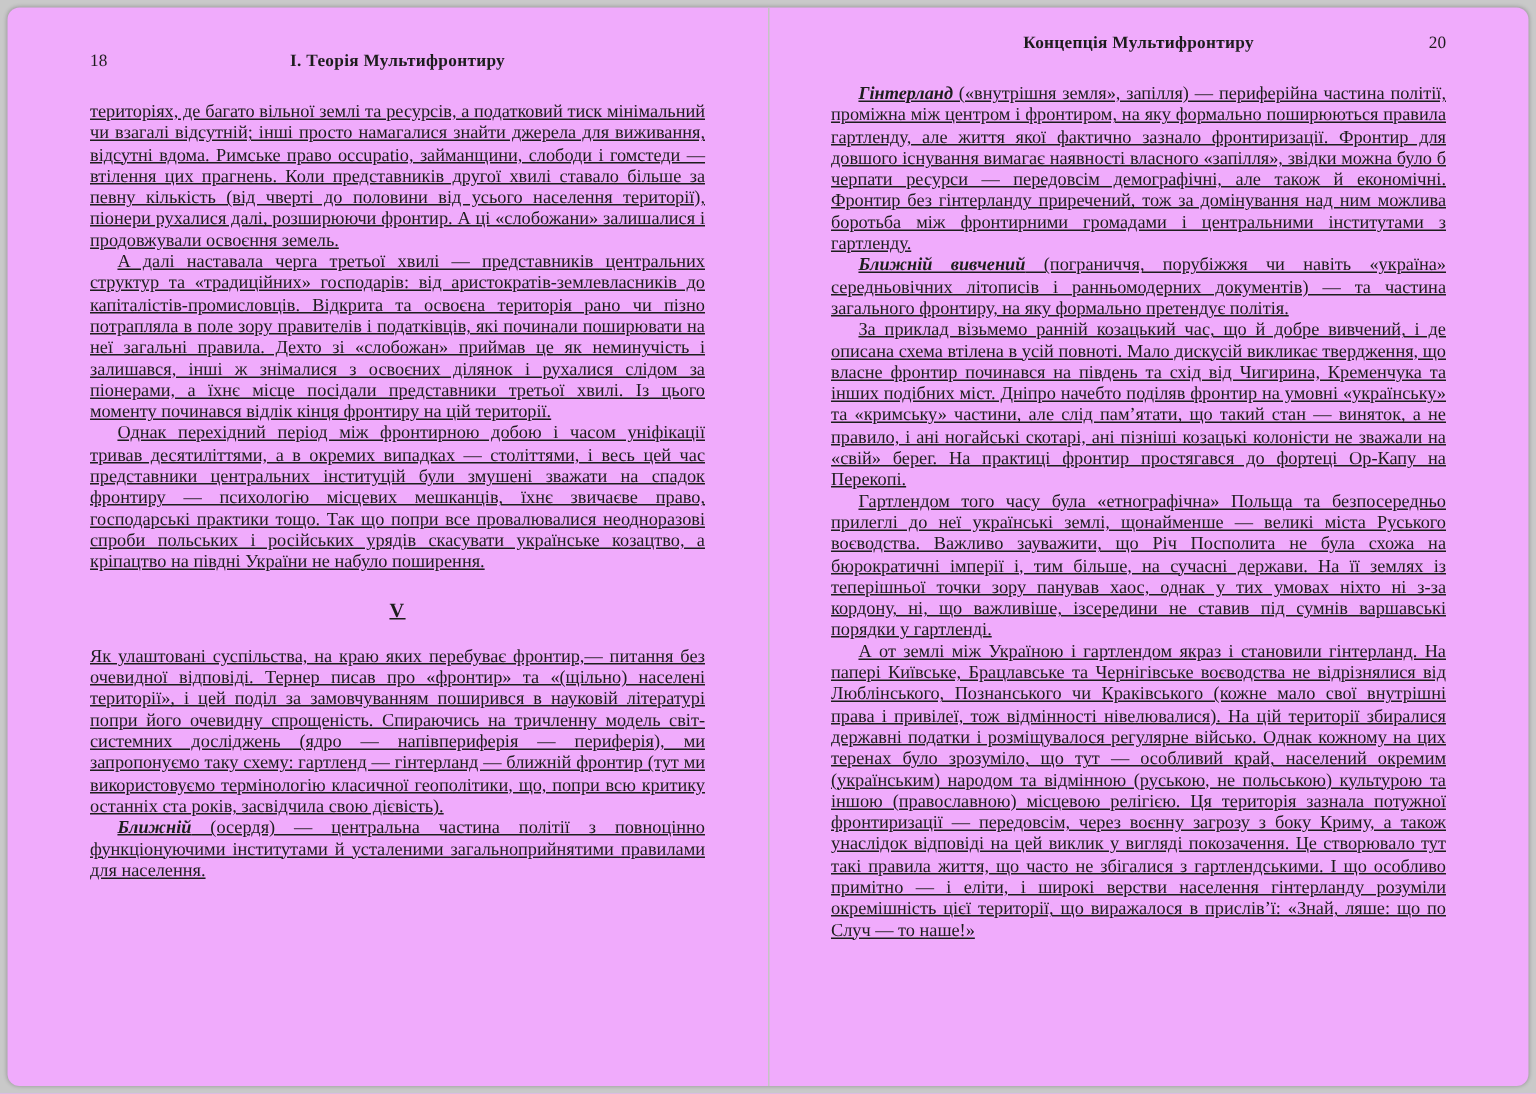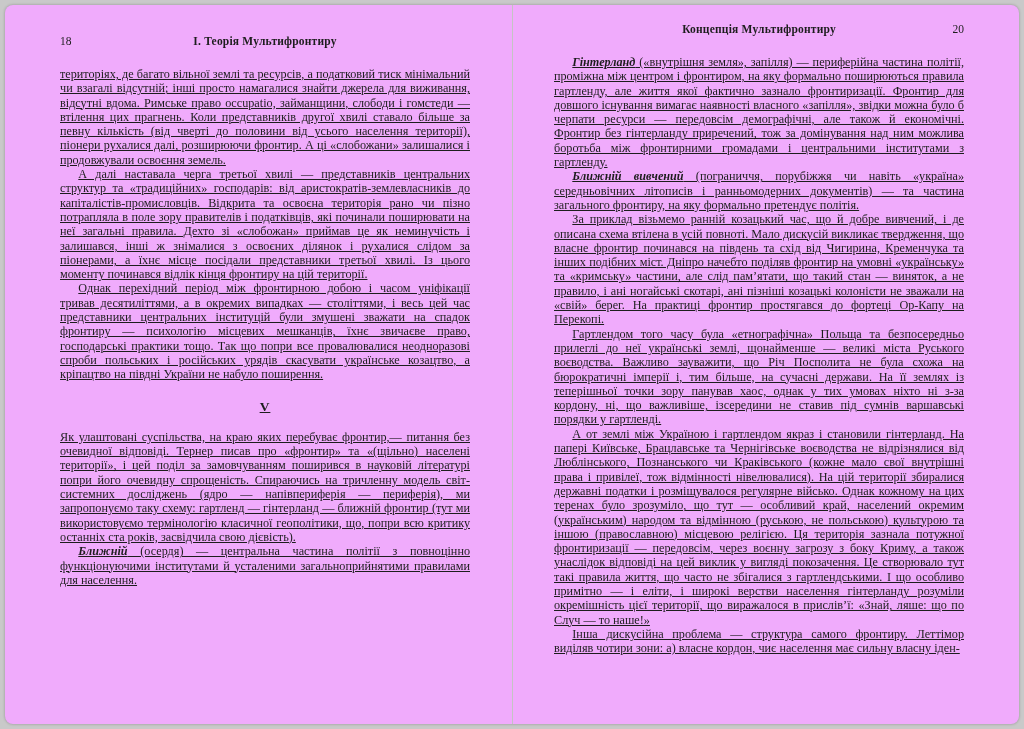--- a/index.html
+++ b/index.html
@@ -97,18 +97,17 @@
     <div class="page-header">
       <div class="running-head">Концепція Мультифронтиру</div>
       <span class="folio">20</span>
     </div>
     <div class="page-body" id="right-body">
         <p class="para indent"><span class="lead-term">Гінтерланд</span> («внутрішня земля», запілля) — периферійна частина політії, проміжна між центром і фронтиром, на яку формально поширюються правила гартленду, але життя якої фактично зазнало фронтиризації. Фронтир для довшого існування вимагає наявності власного «запілля», звідки можна було б черпати ресурси — передовсім демографічні, але також й економічні. Фронтир без гінтерланду приречений, тож за домінування над ним можлива боротьба між фронтирними громадами і центральними інститутами з гартленду.</p>
         <p class="para indent"><span class="lead-term">Ближній вивчений</span> (пограниччя, порубіжжя чи навіть «україна» середньовічних літописів і ранньомодерних документів) — та частина загального фронтиру, на яку формально претендує політія.</p>
         <p class="para indent">За приклад візьмемо ранній козацький час, що й добре вивчений, і де описана схема втілена в усій повноті. Мало дискусій викликає твердження, що власне фронтир починався на південь та схід від Чигирина, Кременчука та інших подібних міст. Дніпро начебто поділяв фронтир на умовні «українську» та «кримську» частини, але слід памʼятати, що такий стан — виняток, а не правило, і ані ногайські скотарі, ані пізніші козацькі колоністи не зважали на «свій» берег. На практиці фронтир простягався до фортеці Ор-Капу на Перекопі.</p>
         <p class="para indent">Гартлендом того часу була «етнографічна» Польща та безпосередньо прилеглі до неї українські землі, щонайменше — великі міста Руського воєводства. Важливо зауважити, що Річ Посполита не була схожа на бюрократичні імперії і, тим більше, на сучасні держави. На її землях із теперішньої точки зору панував хаос, однак у тих умовах ніхто ні з-за кордону, ні, що важливіше, ізсередини не ставив під сумнів варшавські порядки у гартленді.</p>
         <p class="para indent">А от землі між Україною і гартлендом якраз і становили гінтерланд. На папері Київське, Брацлавське та Чернігівське воєводства не відрізнялися від Люблінського, Познанського чи Краківського (кожне мало свої внутрішні права і привілеї, тож відмінності нівелювалися). На цій території збиралися державні податки і розміщувалося регулярне військо. Однак кожному на цих теренах було зрозуміло, що тут — особливий край, населений окремим (українським) народом та відмінною (руською, не польською) культурою та іншою (православною) місцевою релігією. Ця територія зазнала потужної фронтиризації — передовсім, через воєнну загрозу з боку Криму, а також унаслідок відповіді на цей виклик у вигляді покозачення. Це створювало тут такі правила життя, що часто не збігалися з гартлендськими. І що особливо примітно — і еліти, і широкі верстви населення гінтерланду розуміли окремішність цієї території, що виражалося в прислівʼї: «Знай, ляше: що по Случ — то наше!»</p>
-        <p class="para indent">Інша дискусійна проблема — структура самого фронтиру. Леттімор виділяв чотири зони: а) власне кордон, чиє населення має сильну власну іден-</p>
       </div>
   </div>
 
   <div class="gutter-line"></div>
 </div>
 
 </body></html>

